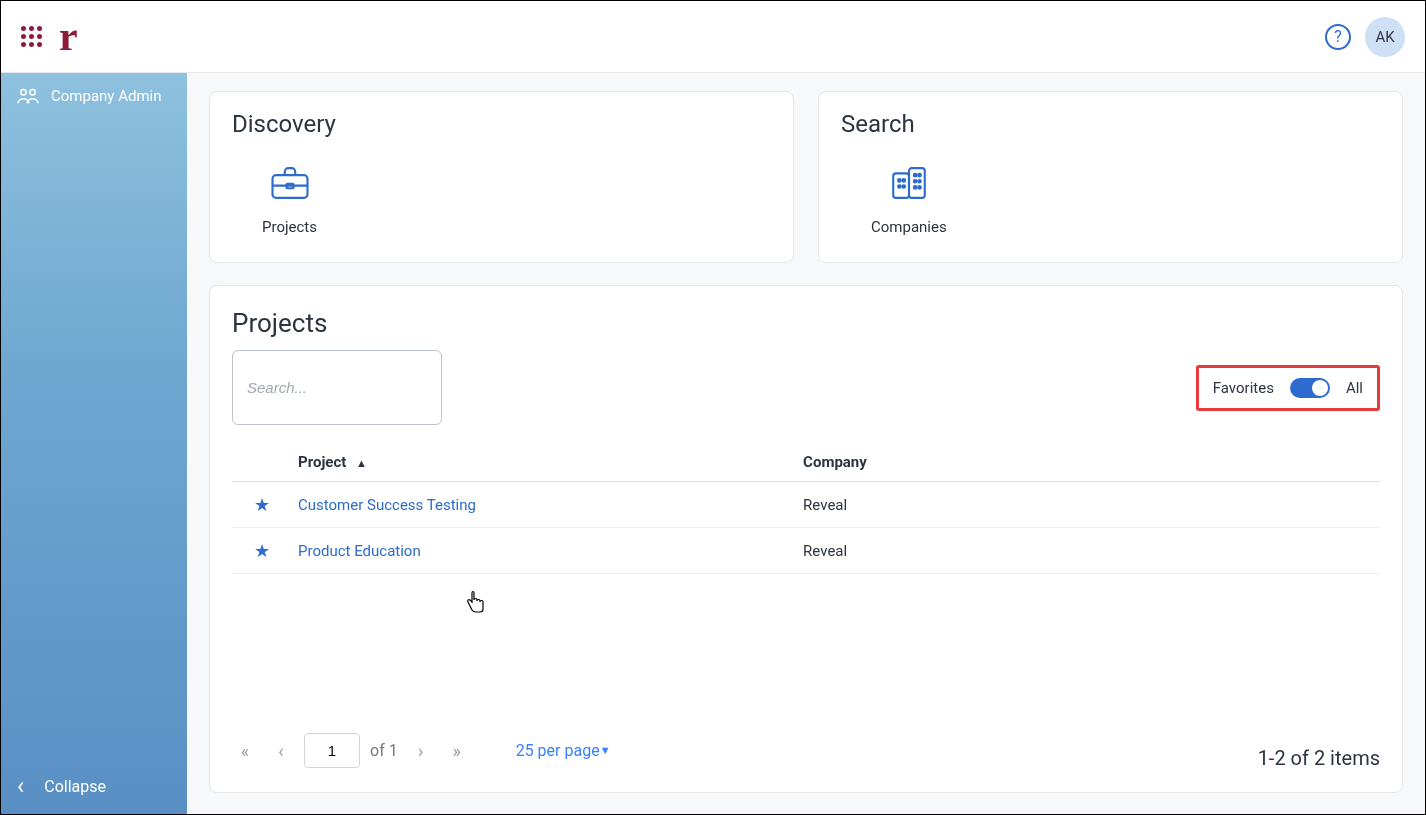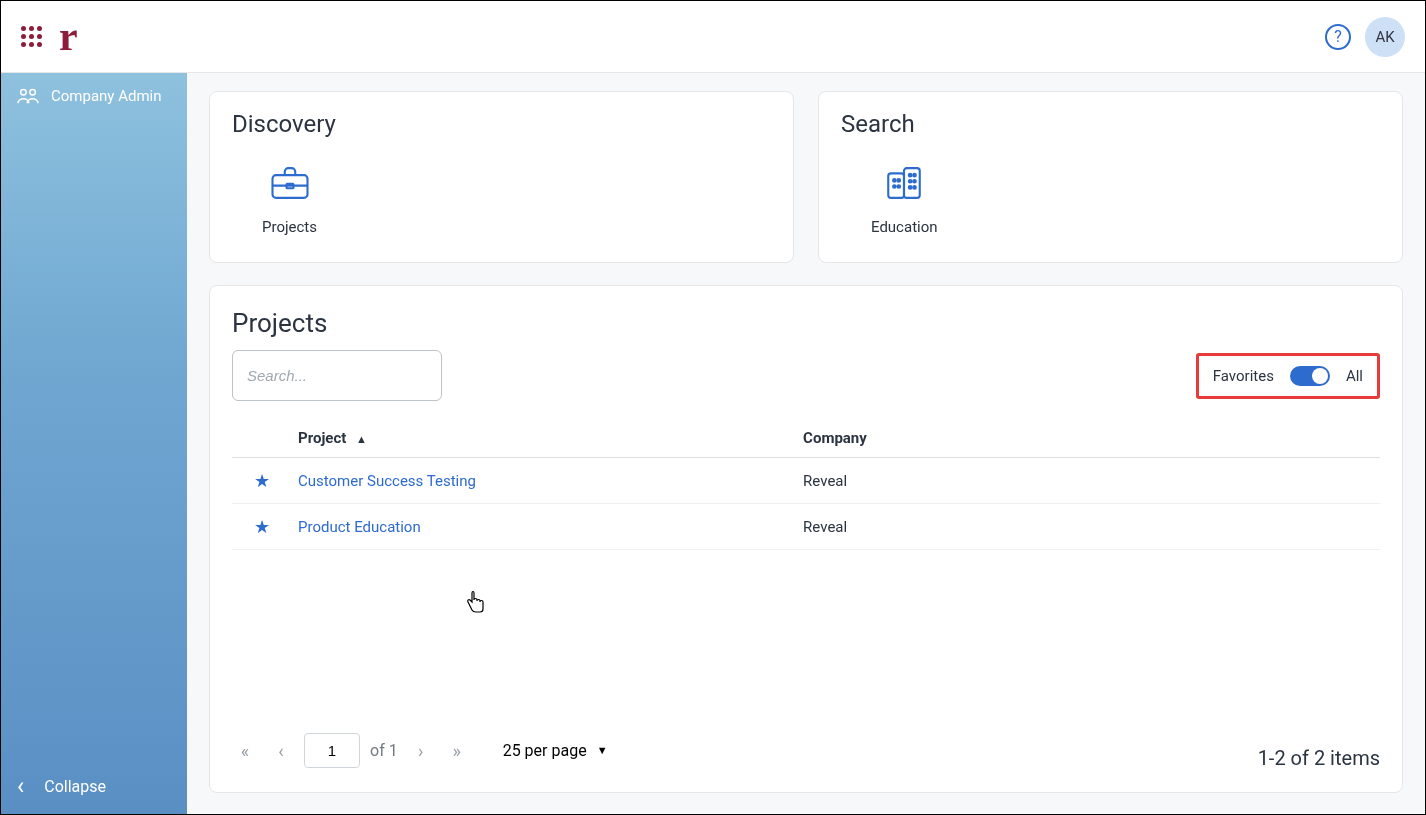--- a/index.html
+++ b/index.html
@@ -146,21 +146,21 @@
       margin-bottom: 12px;
     }
     .projects-top-row {
       display: flex;
       justify-content: space-between;
       align-items: center;
       margin-bottom: 18px;
     }
     .search-input {
       width: 210px;
-      padding: 16px 14px;
+      padding: 28px 14px;
       border: 1px solid #bcc3cb;
       border-radius: 6px;
       font-size: 15px;
       font-style: italic;
       color: #701a75;
     }
     .search-input::placeholder { color: #a1a8b0; font-style: italic; }
     .fav-toggle {
       display: flex;
       align-items: center;
@@ -234,26 +234,25 @@
     }
     .page-input {
       width: 56px;
       text-align: center;
       padding: 8px 6px;
       border: 1px solid #d0d5db;
       border-radius: 4px;
       font-size: 15px;
     }
     .per-page {
-      color: #000000;
-      cursor: pointer;
-      margin-left: 23px;
+      color: #3b82f6;
+      cursor: pointer;
+      margin-left: 36px;
       display: inline-flex;
       align-items: center;
-      gap: 10px;
     }
     .per-page .carrot { font-size: 11px; }
     .items-count { color: #2b3440; font-size: 20px; margin-top: 16px; }
     .col-star { width: 60px; text-align: center; }
     .col-project { width: 44%; }
   </style>
 </head>
 <body>
 
 <div class="topbar">
@@ -322,21 +321,21 @@
             <circle cx="18" cy="18" r="1.5" fill="#2d6bcf"></circle>
             <circle cx="13" cy="25" r="1.5" fill="#2d6bcf"></circle>
             <circle cx="18" cy="25" r="1.5" fill="#2d6bcf"></circle>
             <circle cx="31" cy="12" r="1.5" fill="#2d6bcf"></circle>
             <circle cx="36" cy="12" r="1.5" fill="#2d6bcf"></circle>
             <circle cx="31" cy="19" r="1.5" fill="#2d6bcf"></circle>
             <circle cx="36" cy="19" r="1.5" fill="#2d6bcf"></circle>
             <circle cx="31" cy="26" r="1.5" fill="#2d6bcf"></circle>
             <circle cx="36" cy="26" r="1.5" fill="#2d6bcf"></circle>
           </svg>
-          <span class="tile-label">Education</span>
+          <span class="tile-label">Companies</span>
         </div>
       </div>
     </div>
 
     <div class="projects-card">
       <div class="projects-title">Projects</div>
 
       <div class="projects-top-row">
         <input class="search-input" placeholder="Search..." style="">
         <div class="fav-toggle">

